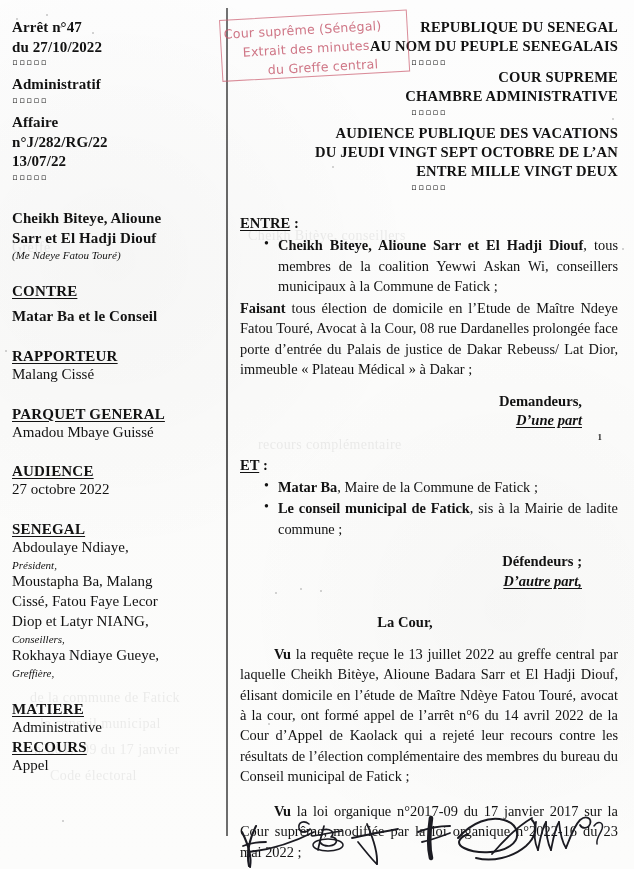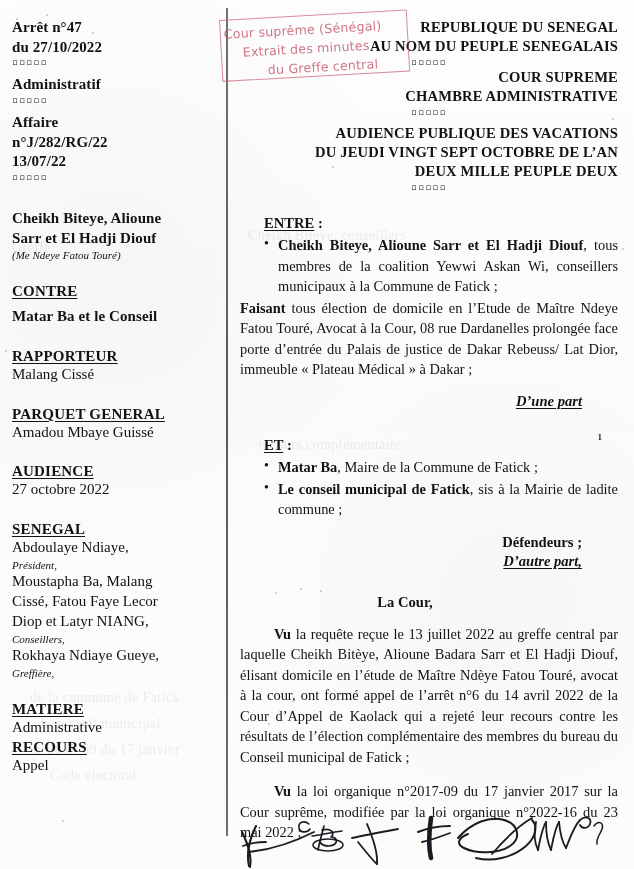--- a/index.html
+++ b/index.html
@@ -91,21 +91,20 @@
     text-align: center;
     font-family: "DejaVu Sans", sans-serif;
     font-size: 8.5px;
     letter-spacing: 1.4px;
     line-height: 1.2;
     margin: 1px 0;
   }
   .label-ul {
     font-weight: bold;
     font-size: 14.6px;
-    margin-left: 24px;
   }
   .label-ul u { text-underline-offset: 2px; }
   .body-just {
     text-align: justify;
     font-size: 14.4px;
     line-height: 1.42;
     margin: 0;
   }
   .body-just b { font-weight: bold; margin-top: 35px; }
   ul.parties {
@@ -296,34 +295,35 @@
       <div class="rc-title">REPUBLIQUE DU SENEGAL</div>
       <div class="rc-title">AU NOM DU PEUPLE SENEGALAIS</div>
       <div class="rc-sep">▫▫▫▫▫</div>
       <div class="rc-title">COUR SUPREME</div>
       <div class="rc-title">CHAMBRE ADMINISTRATIVE</div>
       <div class="rc-sep">▫▫▫▫▫</div>
 
       <div style="height:6px"></div>
       <div class="rc-title">AUDIENCE PUBLIQUE DES VACATIONS</div>
       <div class="rc-title">DU JEUDI VINGT SEPT OCTOBRE DE L’AN</div>
-      <div class="rc-title">DEUX MILLE PEUPLE DEUX</div>
+      <div class="rc-title">ENTRE MILLE VINGT DEUX</div>
       <div class="rc-sep">▫▫▫▫▫</div>
 
       <div style="height:22px"></div>
       <div class="label-ul"><u>ENTRE</u> <span>:</span></div>
 
       <ul class="parties">
         <li><b>Cheikh Biteye, Alioune Sarr et El Hadji Diouf</b><span>, tous membres de la coalition Yewwi Askan Wi, conseillers municipaux à la Commune de Fatick ;</span></li>
       </ul>
 
       <p class="body-just"><b>Faisant</b><span> tous élection de domicile en l’Etude de Maître Ndeye Fatou Touré, Avocat à la Cour, 08 rue Dardanelles prolongée face porte d’entrée du Palais de justice de Dakar Rebeuss/ Lat Dior, immeuble « Plateau Médical » à Dakar ;</span></p>
 
       <div style="height:12px"></div>
       <div class="right-align">
+        <div>Demandeurs,</div>
         <div class="ital-ul">D’une part</div>
       </div>
       <div class="tiny-mark" style="right:32px; top:432px;">1</div>
 
       <div style="height:26px"></div>
       <div class="label-ul"><u>ET</u> <span>:</span></div>
 
       <ul class="parties">
         <li><b>Matar Ba</b><span>, Maire de la Commune de Fatick ;</span></li>
         <li><b>Le conseil municipal de Fatick</b><span>, sis à la Mairie de ladite commune ;</span></li>

